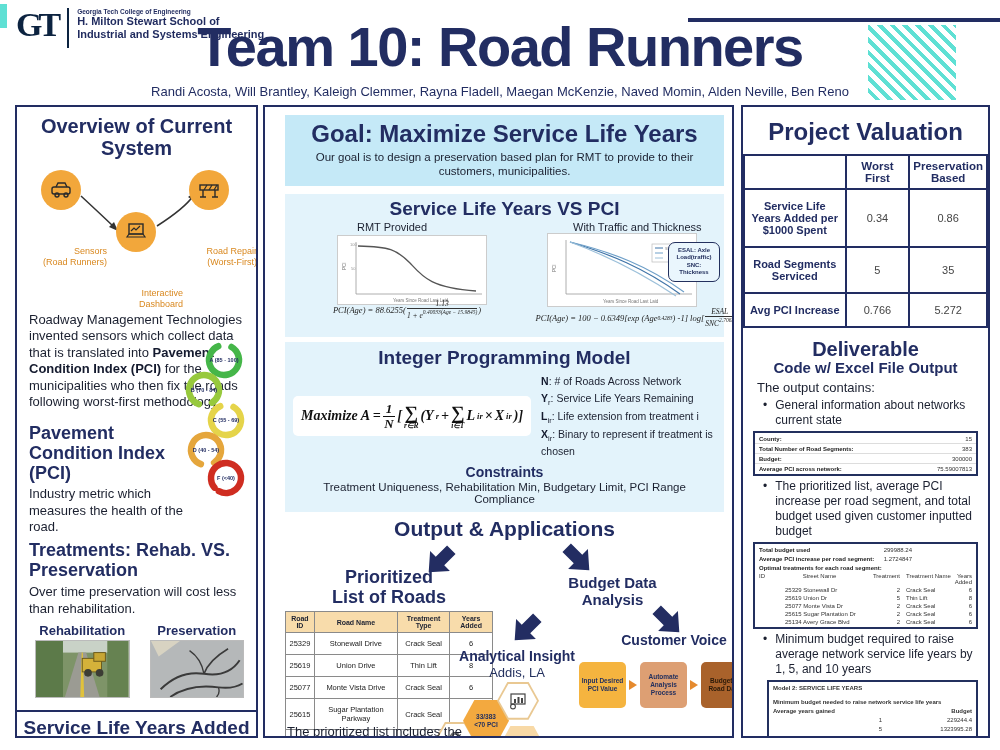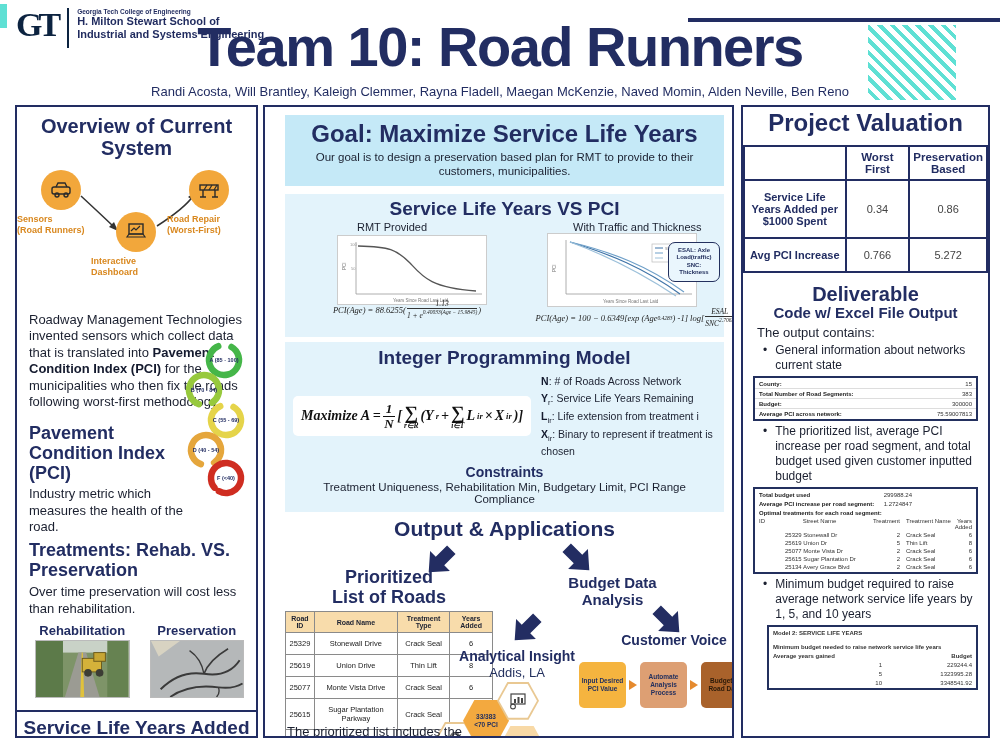--- a/index.html
+++ b/index.html
@@ -26,21 +26,21 @@
   .col-mid   { left:263px; width:471px;padding-left:12px; }
   .col-right { left:741px; width:249px; }
 
   h2.sec { text-align:center; font-weight:800; color:#222d62; }
 
   
   .left-title { margin-top:8px; font-size:20px; line-height:1.12; }
   .flowzone { position:relative; height:142px; margin-top:4px; }
   .flow-circle { position:absolute; width:40px; height:40px; border-radius:50%; background:#f2a73b; display:flex; align-items:center; justify-content:center; }
   .fc-sensors { left:24px; top:6px; } .fc-repair { left:172px; top:6px; } .fc-dash { left:99px; top:48px; }
-  .flow-label { position:absolute; font-size:9px; font-weight:700; color:#d9881f; text-align:left; line-height:1.2; }
+  .flow-label { position:absolute; font-size:9px; font-weight:400; color:#d9881f; text-align:right; line-height:1.2;margin-top:32px; }
   .fl-sensors { left:0; top:50px; width:90px; } .fl-repair { left:150px; top:50px; width:90px; } .fl-dash { left:74px; top:92px; width:92px; }
   .flow-arrows { position:absolute; left:0; top:0; }
   .intro { margin:6px 12px 0; font-size:13px; line-height:1.27; color:#1b2030; }
   .intro b { color:#141a2e; }
   .pci-block { position:relative; margin:12px 12px 0; }
   .pci-heading { font-size:18px; font-weight:800; color:#222d62; width:170px; line-height:1.12; }
   .pci-text { font-size:13px; width:155px; margin-top:3px; line-height:1.27; color:#1b2030; }
   .grades { position:absolute; top:232px; right:3px; width:70px; height:160px; }
   .grade { position:absolute; width:42px; height:42px; }
   .grade .glabel { position:absolute; left:0; top:0; width:42px; height:42px; display:flex; align-items:center; justify-content:center; font-size:5.5px; font-weight:bold; color:#222d62; text-align:center; line-height:1.1; }
@@ -102,21 +102,21 @@
   .hex { position:absolute; clip-path:polygon(25% 0, 75% 0, 100% 50%, 75% 100%, 25% 100%, 0 50%); display:flex; align-items:center; justify-content:center; text-align:center; font-size:6.5px; font-weight:bold; color:#23305e; line-height:1.15; }
   .hex-outline { background:#e9c892; } 
   .hex-outline .inner { width:calc(100% - 4px); height:calc(100% - 4px); clip-path:polygon(25% 0, 75% 0, 100% 50%, 75% 100%, 25% 100%, 0 50%); background:#fff; display:flex; align-items:center; justify-content:center; }
   .flowboxes { position:absolute; left:302px; top:150px; display:flex; align-items:center; }
   .fbox { width:47px; height:46px; border-radius:5px; display:flex; align-items:center; justify-content:center; text-align:center; font-size:6.5px; font-weight:bold; color:#23305e; padding:2px; line-height:1.2; }
   .fb1 { background:#f5b43f; } .fb2 { background:#dd9f73; } .fb3 { background:#a9622b; color:#2c1a09; }
   .farrow { width:0; height:0; border-top:5px solid transparent; border-bottom:5px solid transparent; border-left:8px solid #e58a2e; margin:0 3px; }
   .out-par { position:absolute; left:10px; top:212px; width:202px; font-size:13px; line-height:1.25; color:#1b2030; }
 
   
-  .pv-title { margin-top:2px; font-size:24px; }
+  .pv-title { margin-top:11px; font-size:24px; }
   .pv-table { margin:8px auto 0; border-collapse:collapse; }
   .pv-table td, .pv-table th { border:2px solid #222d62; text-align:center; padding:4px 3px; }
   .pv-table th { font-size:11.5px; color:#222d62; width:64px; }
   .pv-table .rl { font-size:11px; font-weight:bold; color:#222d62; width:102px; padding:10px 4px; }
   .pv-table .rv { font-size:11px; color:#444; }
   .deliv-title { margin-top:10px; font-size:20px; }
   .deliv-sub { font-size:15px; margin-top:-2px; }
   .deliv-intro { margin:4px 14px 0; font-size:13px; color:#1b2030; }
   .bullet { display:flex; margin:3px 12px 0 20px; font-size:12px; line-height:1.25; color:#1b2030; }
   .bullet .dot { margin-right:8px; font-size:12px; }
@@ -500,20 +500,25 @@
         <th class="rl"></th>
         <th>Worst First</th>
         <th>Preservation Based</th>
       </tr>
       <tr>
         <td class="rl">Service Life Years Added per $1000 Spent</td>
         <td class="rv">0.34</td>
         <td class="rv">0.86</td>
       </tr>
       <tr>
+        <td class="rl">Road Segments Serviced</td>
+        <td class="rv">5</td>
+        <td class="rv">35</td>
+      </tr>
+      <tr>
         <td class="rl">Avg PCI Increase</td>
         <td class="rv">0.766</td>
         <td class="rv">5.272</td>
       </tr>
     </tbody>
       </table>
 
     <h2 class="sec deliv-title">Deliverable</h2>
     <h2 class="sec deliv-sub">Code w/ Excel File Output</h2>
     <div class="deliv-intro">The output contains:</div>

